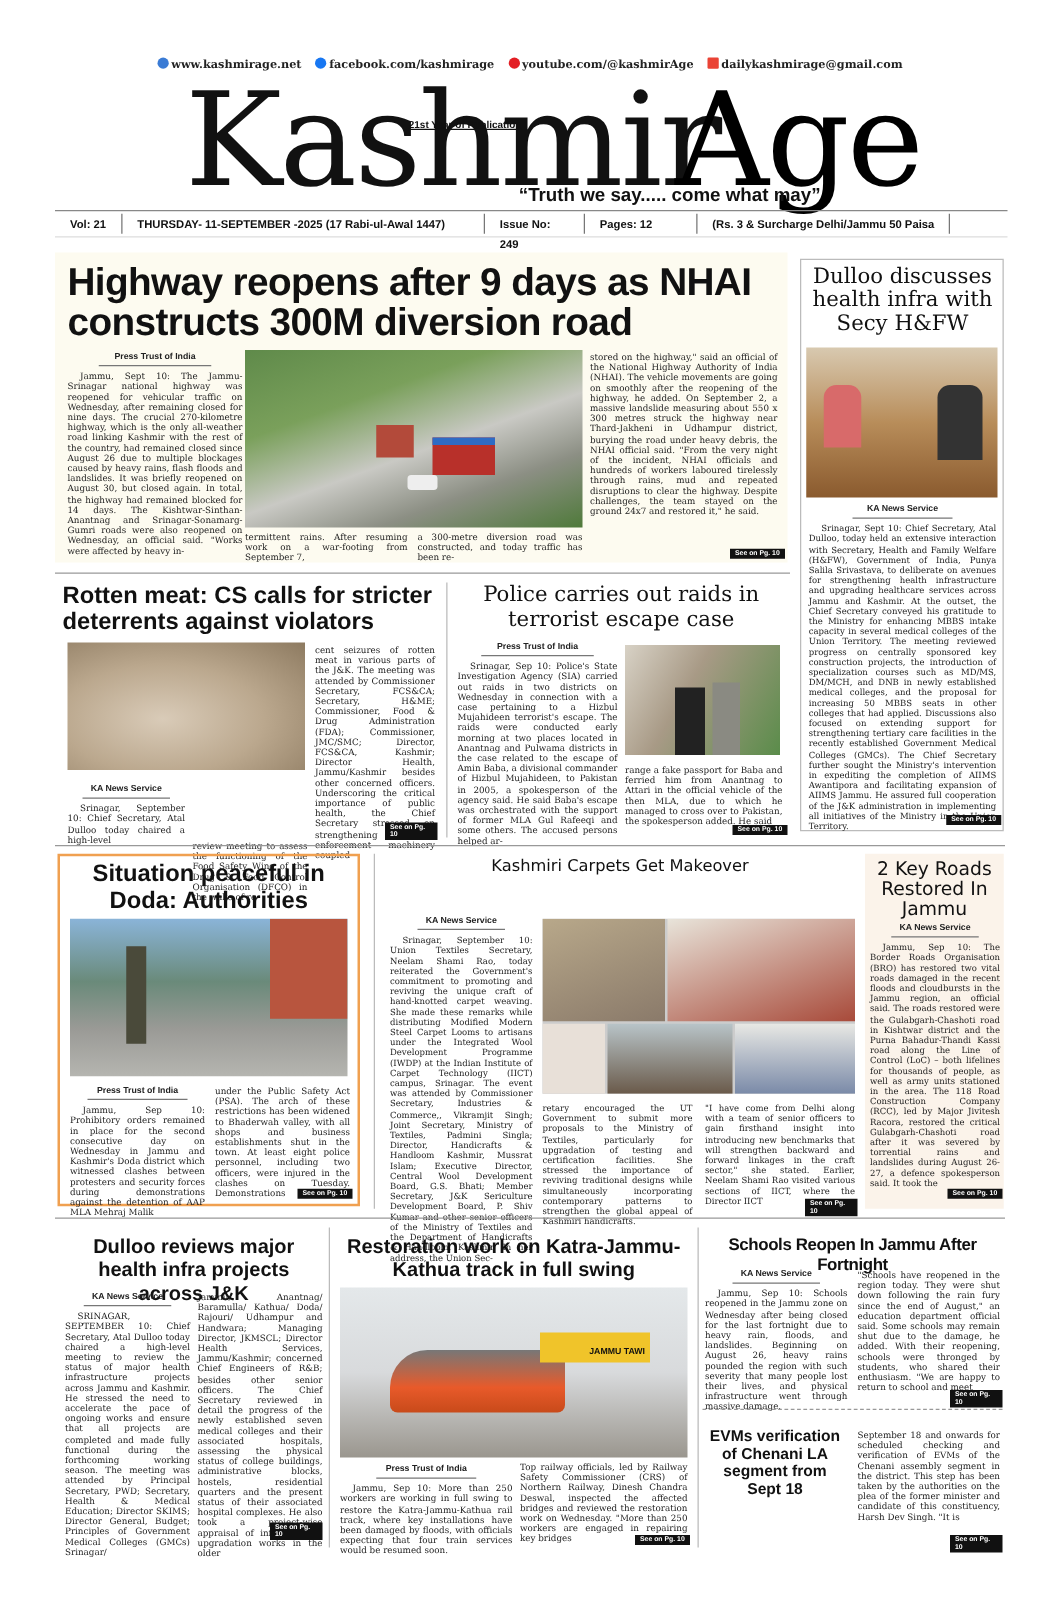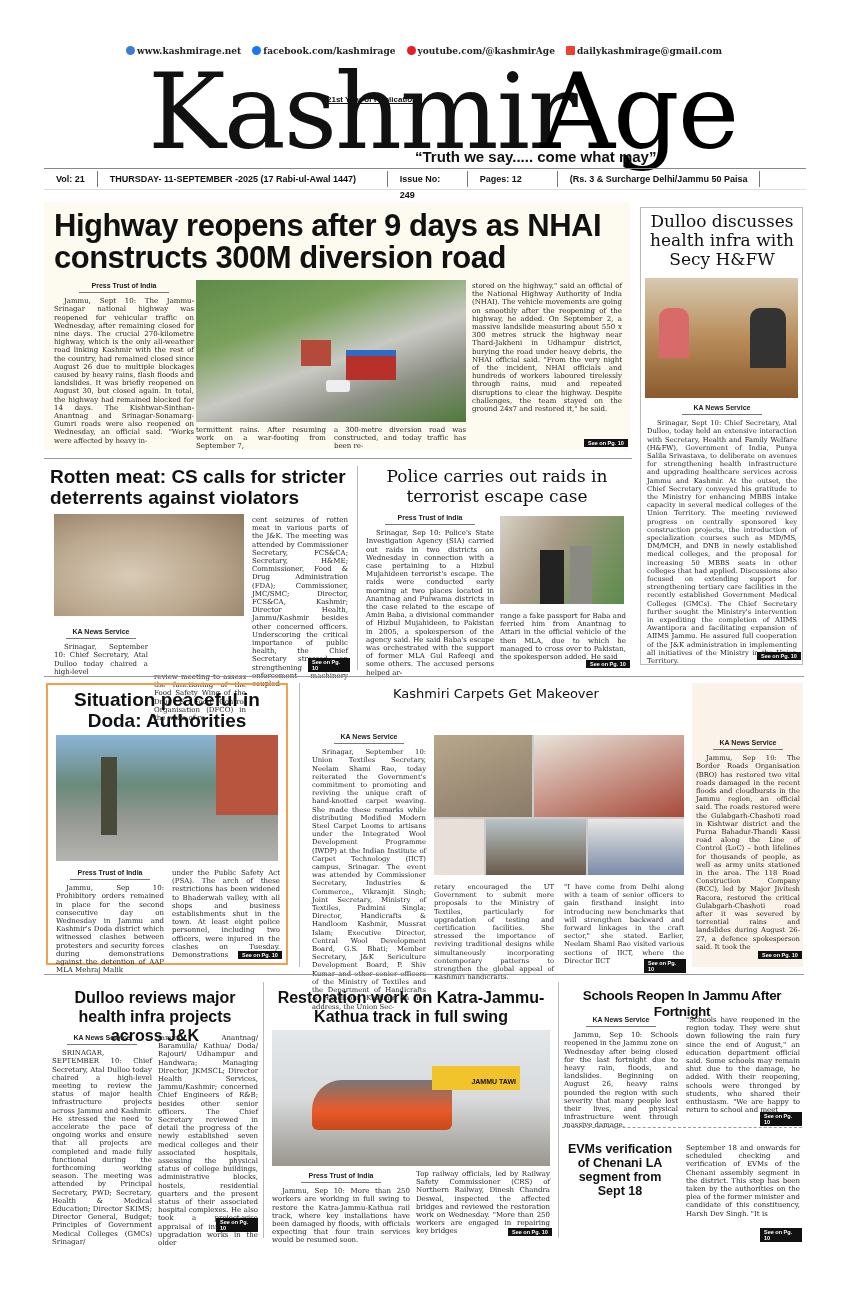--- a/index.html
+++ b/index.html
@@ -138,20 +138,21 @@
     <div style="position:absolute;left:0;top:84px;width:50px;height:56px;background:#e8e0d8"></div>
     <div style="position:absolute;left:52px;top:84px;width:100px;height:56px;background:linear-gradient(180deg,#b8c4c8,#6a5a4a)"></div>
     <div style="position:absolute;left:154px;top:84px;width:96px;height:56px;background:linear-gradient(180deg,#e8e8e4,#7a8aa8)"></div>
   </div>
   <div class="body" style="position:absolute;left:128px;top:200px;width:120px;font-size:6.8px;">retary encouraged the UT Government to submit more proposals to the Ministry of Textiles, particularly for upgradation of testing and certification facilities. She stressed the importance of reviving traditional designs while simultaneously incorporating contemporary patterns to strengthen the global appeal of Kashmiri handicrafts.</div>
   <div class="body" style="position:absolute;left:258px;top:200px;width:120px;font-size:6.8px;">"I have come from Delhi along with a team of senior officers to gain firsthand insight into introducing new benchmarks that will strengthen backward and forward linkages in the craft sector," she stated. Earlier, Neelam Shami Rao visited various sections of IICT, where the Director IICT</div>
   <div class="seepg" style="left:338px;top:276px">See on Pg. 10</div>
 </div>
 
 <div class="box" style="top:683px;left:692px;width:111px;height:284px;background:#fbf3ea;">
+  <div style="position:absolute;left:0;top:4px;width:111px;text-align:center;font-family:'DejaVu Sans',sans-serif;font-size:15px;line-height:16px;">2 Key Roads Restored In Jammu</div>
   <div class="body" style="position:absolute;left:4px;top:56px;width:104px;font-size:6.8px;">
     <div class="credit" style="width:70px">KA News Service</div>
     <p>Jammu, Sep 10: The Border Roads Organisation (BRO) has restored two vital roads damaged in the recent floods and cloudbursts in the Jammu region, an official said. The roads restored were the Gulabgarh-Chashoti road in Kishtwar district and the Purna Bahadur-Thandi Kassi road along the Line of Control (LoC) – both lifelines for thousands of people, as well as army units stationed in the area. The 118 Road Construction Company (RCC), led by Major Jivitesh Racora, restored the critical Gulabgarh-Chashoti road after it was severed by torrential rains and landslides during August 26-27, a defence spokesperson said. It took the</p>
   </div>
   <div class="seepg" style="left:66px;top:268px">See on Pg. 10</div>
 </div>
 
 <div class="rule-h" style="top:974px;left:44px;width:760px;"></div>
 
 <div class="box" style="top:982px;left:52px;width:206px;height:256px;">

